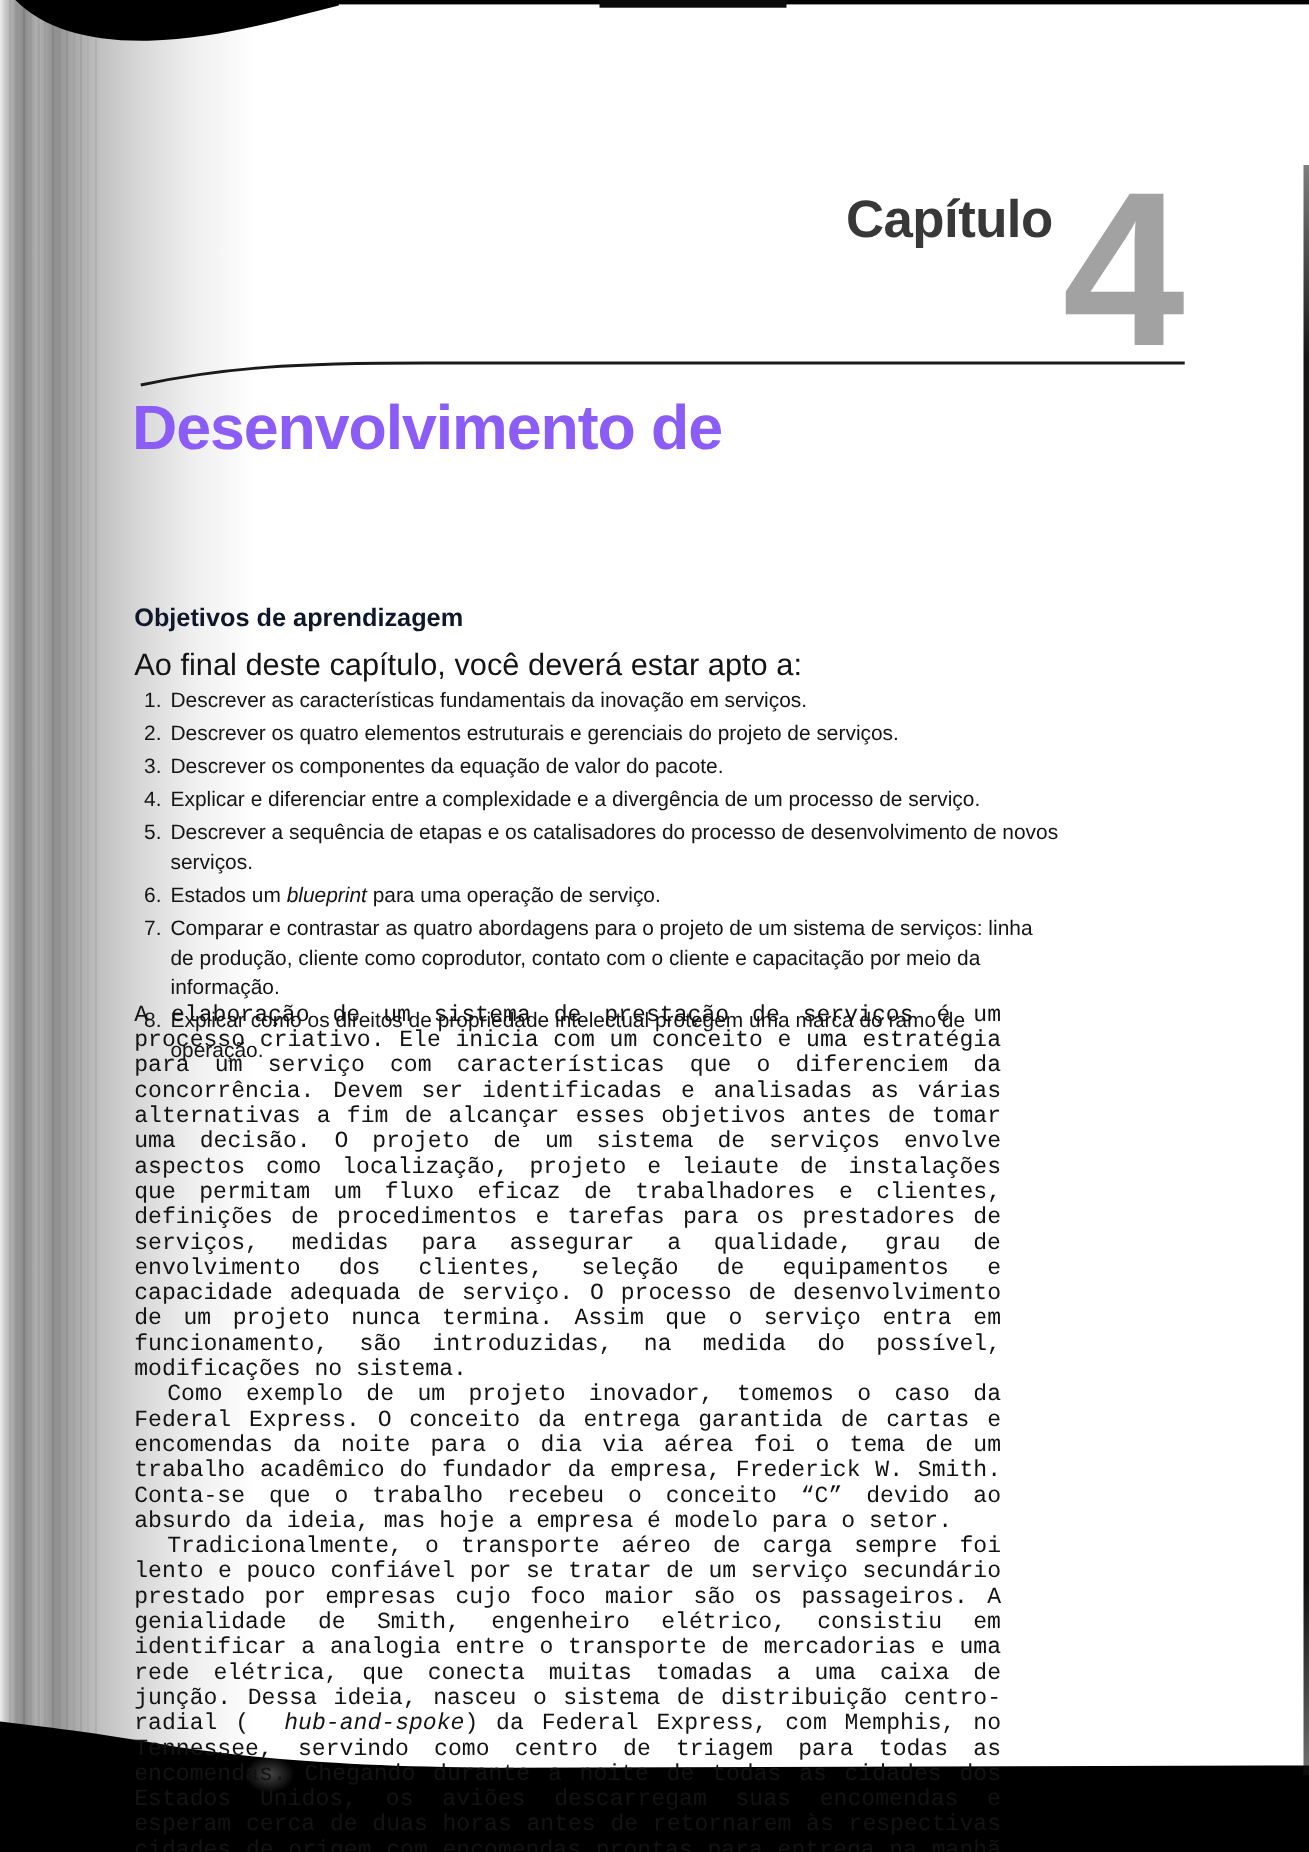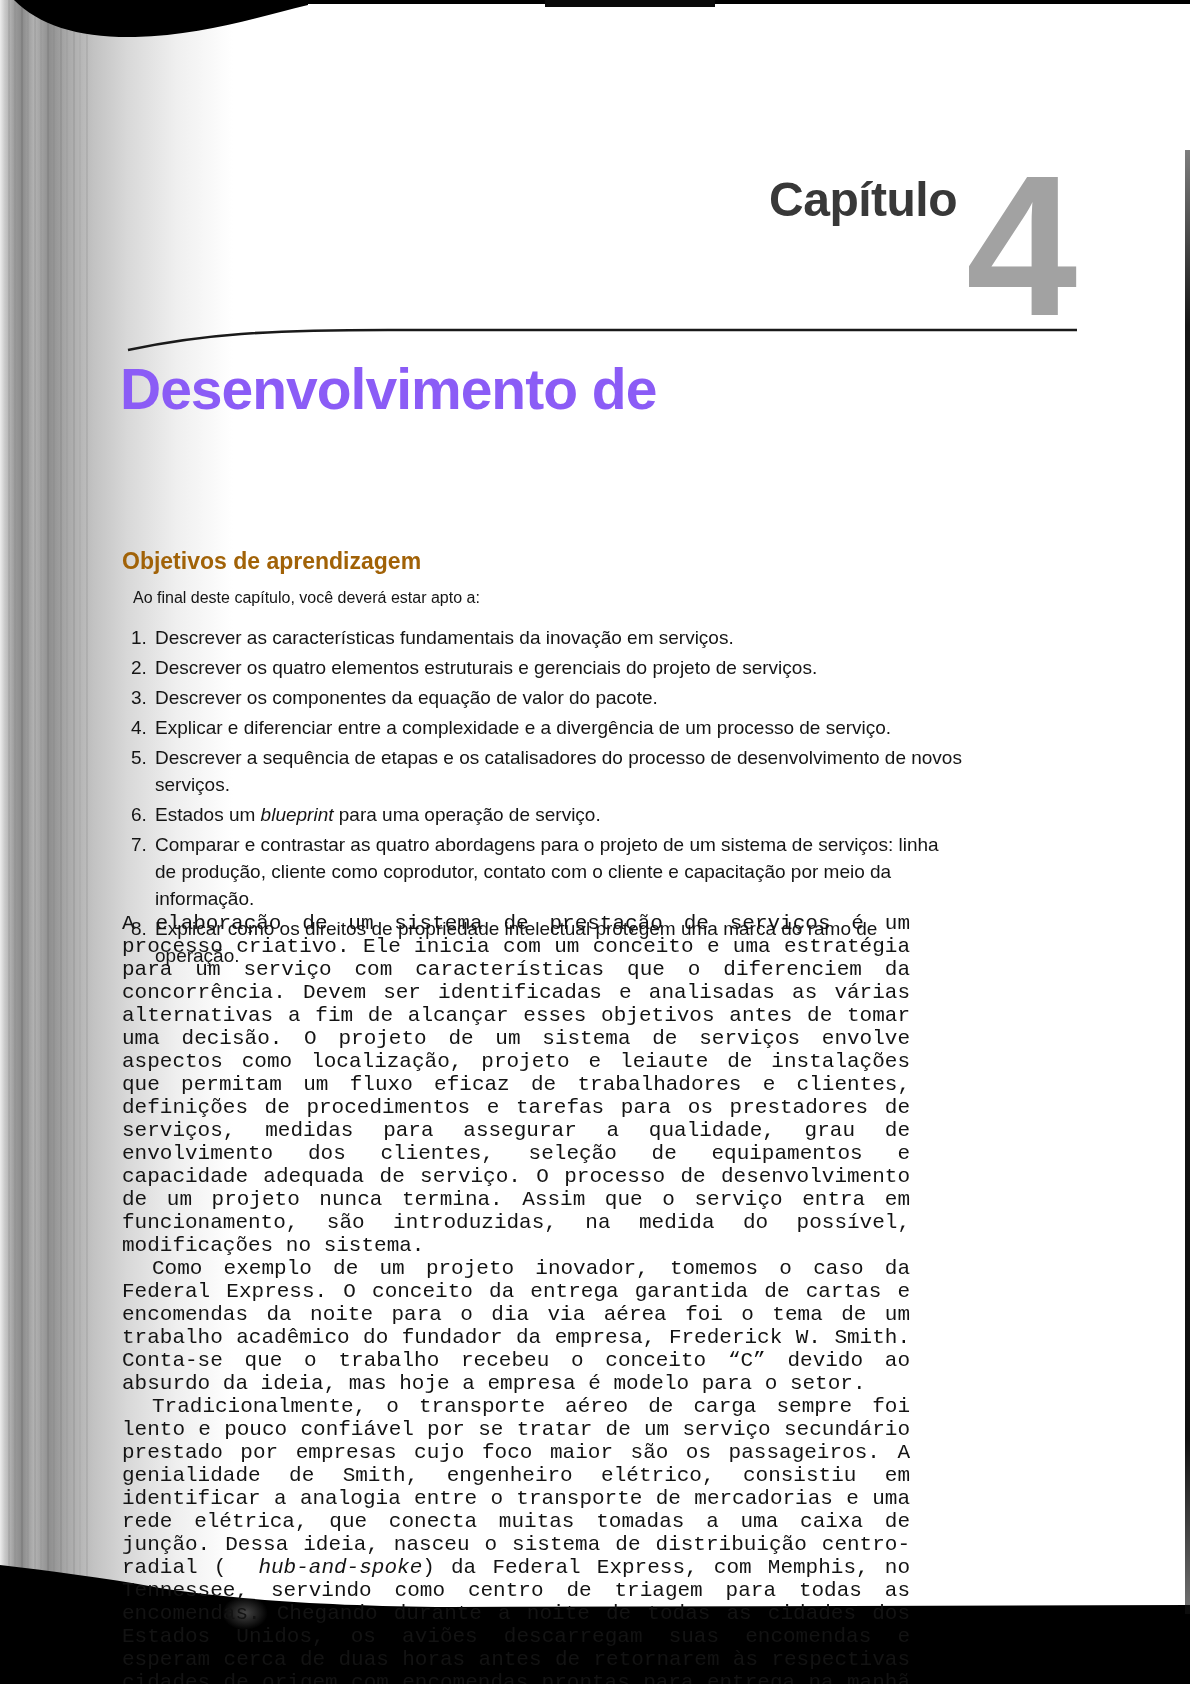--- a/index.html
+++ b/index.html
@@ -55,25 +55,25 @@
   }
   .chapter-rule { position: absolute; left: 123px; top: 320px; }
   
   .page-title {
     position: absolute; left: 120px; top: 352px; width: 820px;
     font-size: 57px; line-height: 75px; font-weight: bold; letter-spacing: -1px;
     color: #8b5cf6;
   }
   .objectives-heading {
     position: absolute; left: 122px; top: 548px;
-    font-size: 23px; font-weight: bold; color: #a16207;
+    font-size: 23px; font-weight: bold; color: #0f172a;
   }
   .objectives-intro {
-    position: absolute; left: 133px; top: 589px;
-    font-size: 16px; color: #141414;
+    position: absolute; left: 122px; top: 589px;
+    font-size: 28px; color: #141414;
   }
   
   .objectives-list {
     position: absolute; left: 131px; top: 624px; width: 832px;
     margin: 0; padding: 0; list-style: none;
     font-size: 19px; line-height: 27px; color: #141414;
   }
   .objectives-list li { display: flex; margin-bottom: 3px; }
   .objectives-list .num { flex: 0 0 24px; }
   .objectives-list .obj-text { flex: 1; }

